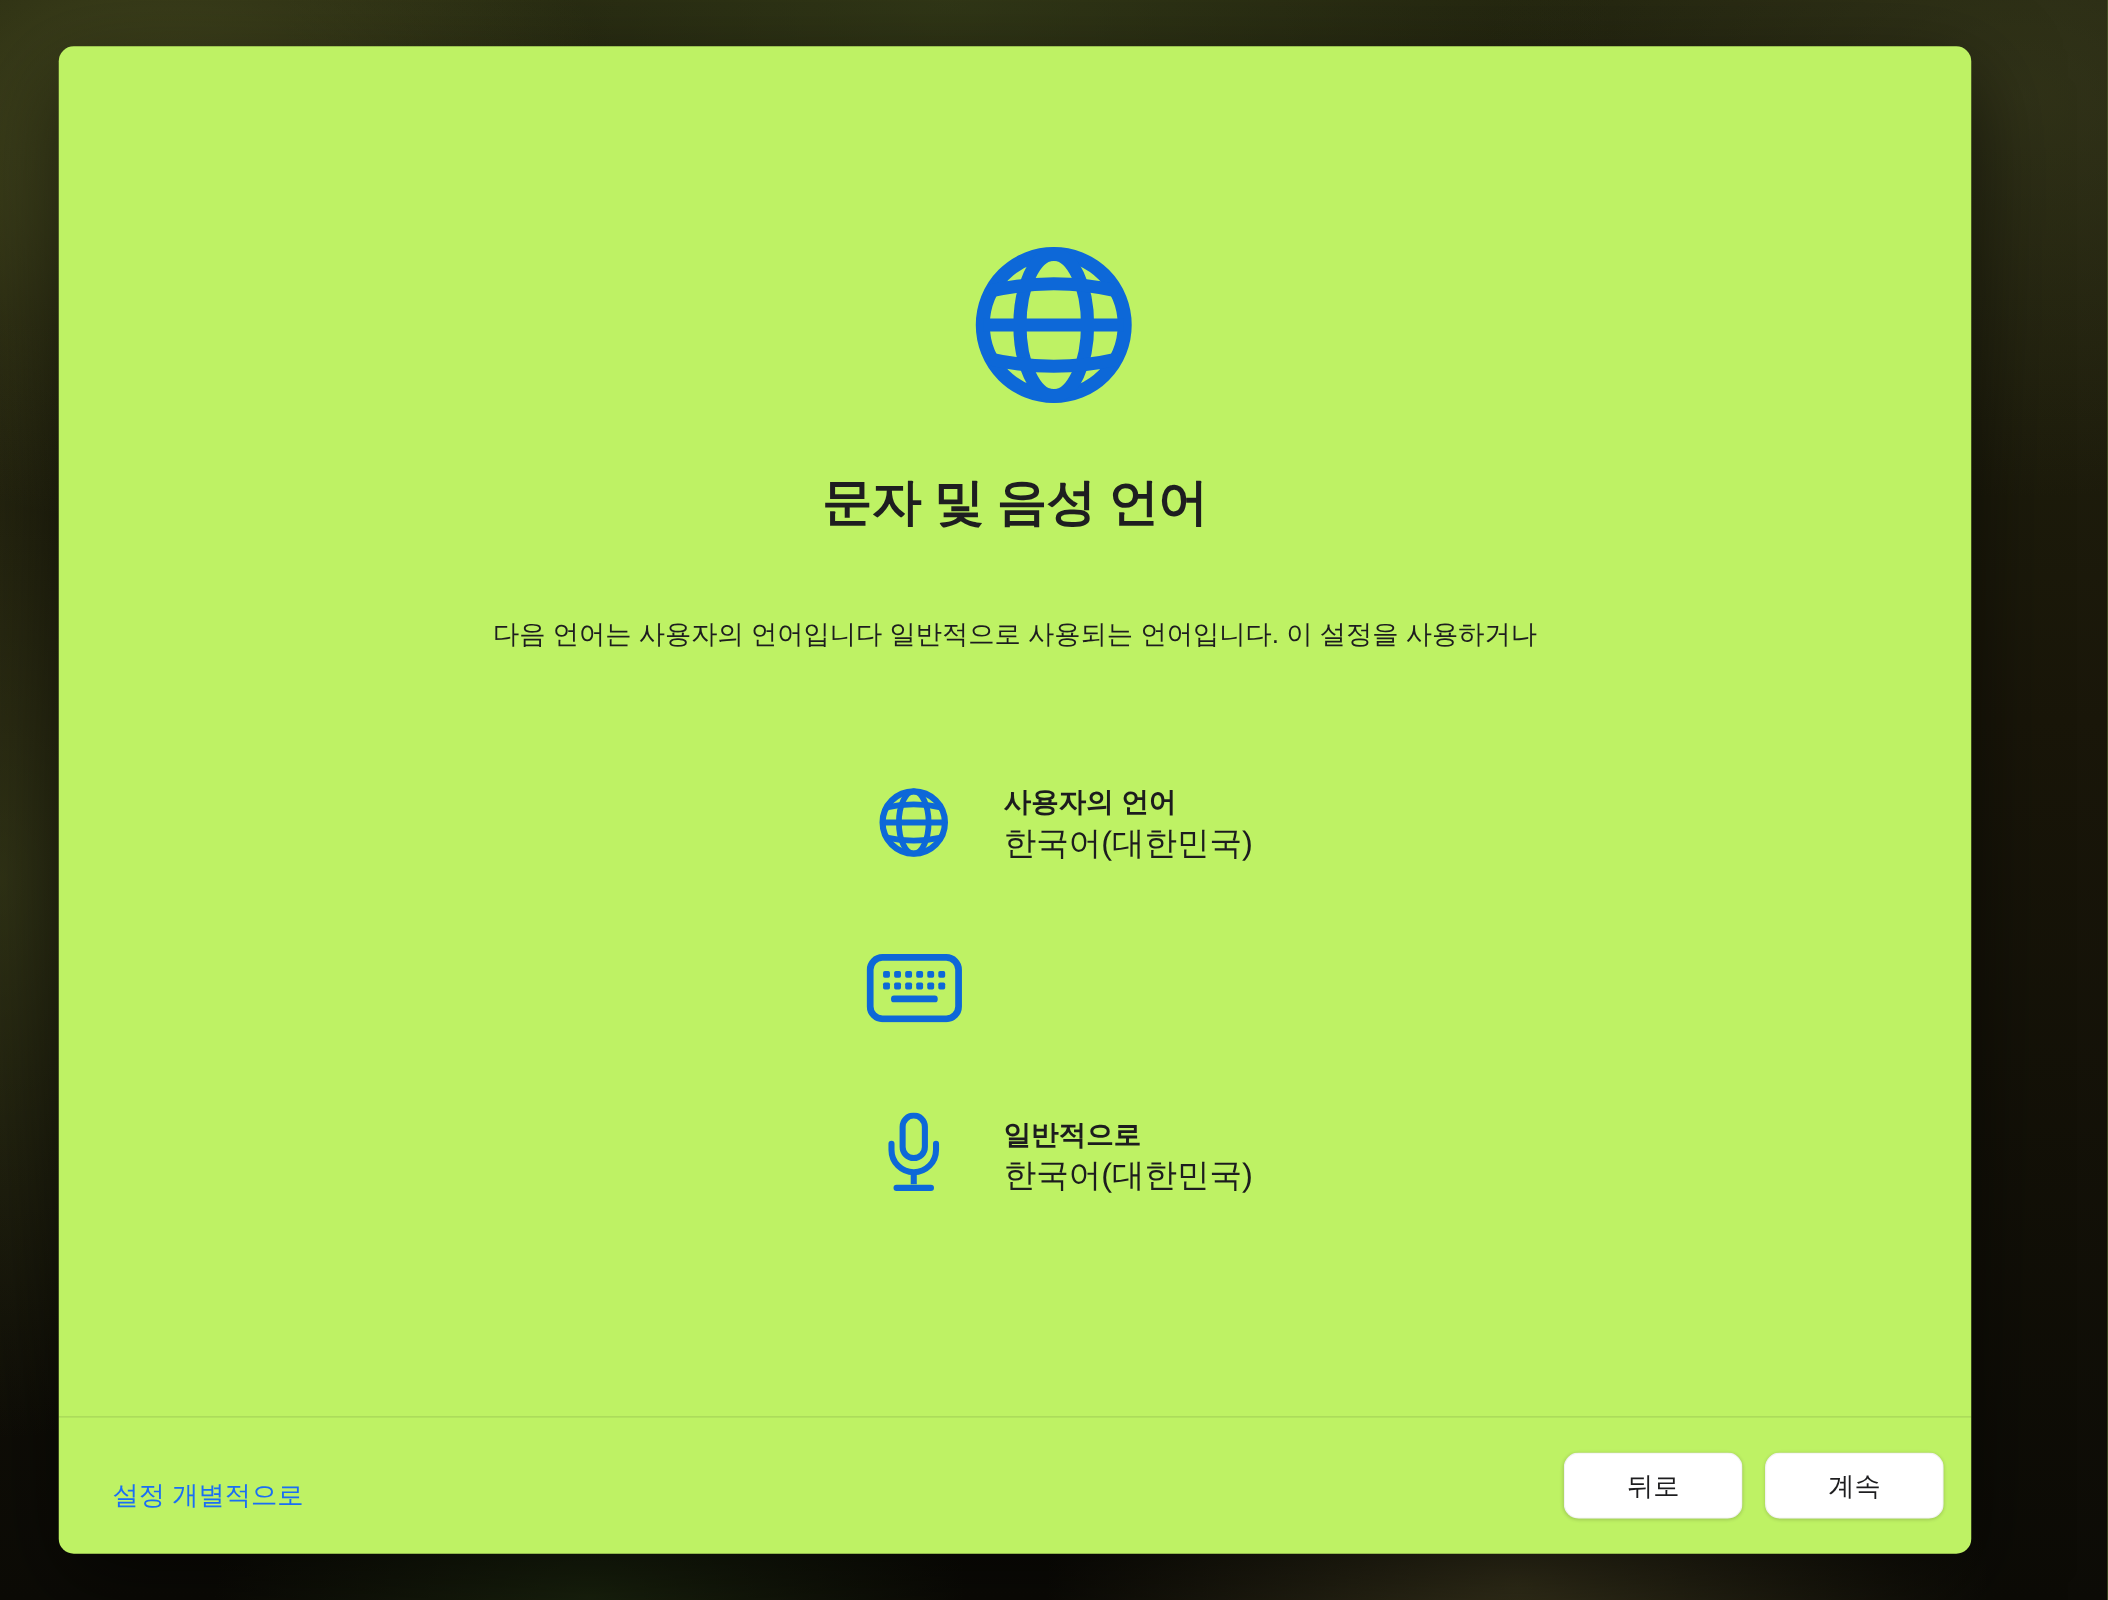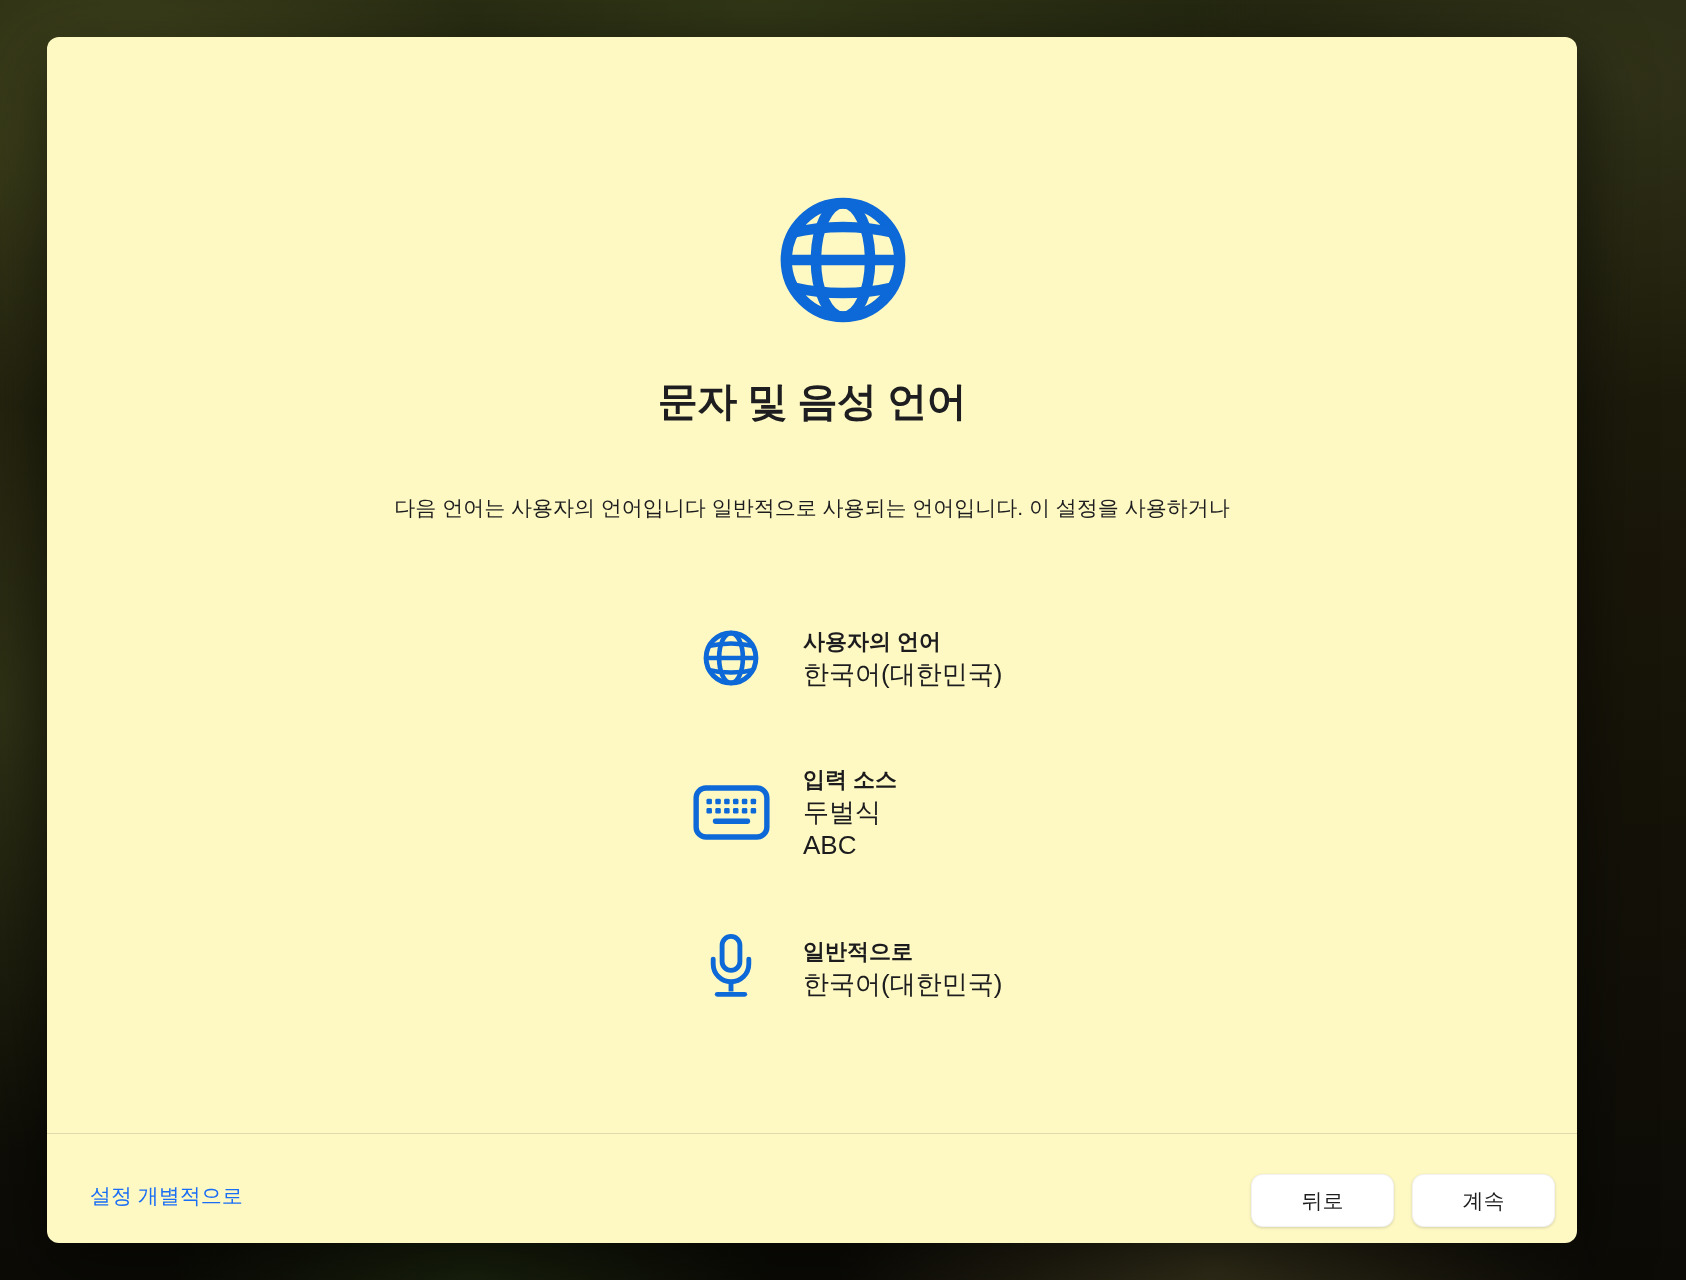--- a/index.html
+++ b/index.html
@@ -14,21 +14,21 @@
       radial-gradient(ellipse 420px 640px at 0% 55%, rgba(82,92,40,0.42), transparent 70%),
       radial-gradient(ellipse 540px 320px at 72% 99%, rgba(142,132,72,0.33), transparent 70%),
       radial-gradient(ellipse 430px 320px at 28% 100%, rgba(42,62,22,0.50), transparent 70%),
       linear-gradient(180deg, #23250f 0%, #191609 45%, #0c0b06 100%);
     position: relative;
   }
   .window {
     position: absolute;
     left: 47px; top: 37px;
     width: 1530px; height: 1206px;
-    background: #fef9c3;
+    background: #bef264;
     border-radius: 12px;
     box-shadow: 0 24px 70px rgba(0,0,0,0.55);
     overflow: hidden;
     color: #1d1d1f;
   }
   .hero-icon {
     position: absolute;
     left: 730px; top: 157px;
     width: 132px; height: 132px;
     color: #0d68d8;
@@ -92,21 +92,21 @@
   .customize-link {
     position: absolute;
     left: 43px; top: 48px;
     font-size: 21px;
     color: #1a6ef5;
     text-decoration: none;
     cursor: pointer;
   }
   .button-group {
     position: absolute;
-    right: 22px; top: 40px;
+    right: 22px; top: 28px;
     display: flex;
     gap: 18px;
     padding-left: 44px;
   }
   .footer-btn {
     min-width: 143px;
     height: 53px;
     padding: 0 34px;
     background: #ffffff;
     border: 1px solid rgba(0,0,0,0.05);
@@ -175,25 +175,20 @@
             <rect x="13.5" y="23.5" width="5.6" height="5.6" rx="1.4"></rect>
             <rect x="22.5" y="23.5" width="5.6" height="5.6" rx="1.4"></rect>
             <rect x="31.5" y="23.5" width="5.6" height="5.6" rx="1.4"></rect>
             <rect x="40.5" y="23.5" width="5.6" height="5.6" rx="1.4"></rect>
             <rect x="49.5" y="23.5" width="5.6" height="5.6" rx="1.4"></rect>
             <rect x="58.5" y="23.5" width="5.6" height="5.6" rx="1.4"></rect>
             <rect x="20" y="34" width="38" height="5.6" rx="2.4"></rect>
           </g>
         </svg>
       </div>
-      <div class="row-text">
-        <div class="row-label">입력 소스</div>
-        <div class="row-value">두벌식</div>
-        <div class="row-value">ABC</div>
-      </div>
     </div>
 
     <div class="row">
       <div class="row-icon-cell">
         <svg class="icon-mic" viewBox="0 0 64 84" fill="none" stroke="currentColor">
           <rect x="21" y="3" width="22" height="42" rx="11" stroke-width="6"></rect>
           <path d="M10 31 v6 a22 22 0 0 0 44 0 v-6" stroke-width="6" stroke-linecap="round"></path>
           <path d="M32 61 V 71" stroke-width="6"></path>
           <path d="M15 74.5 H49" stroke-width="6" stroke-linecap="round"></path>
         </svg>

